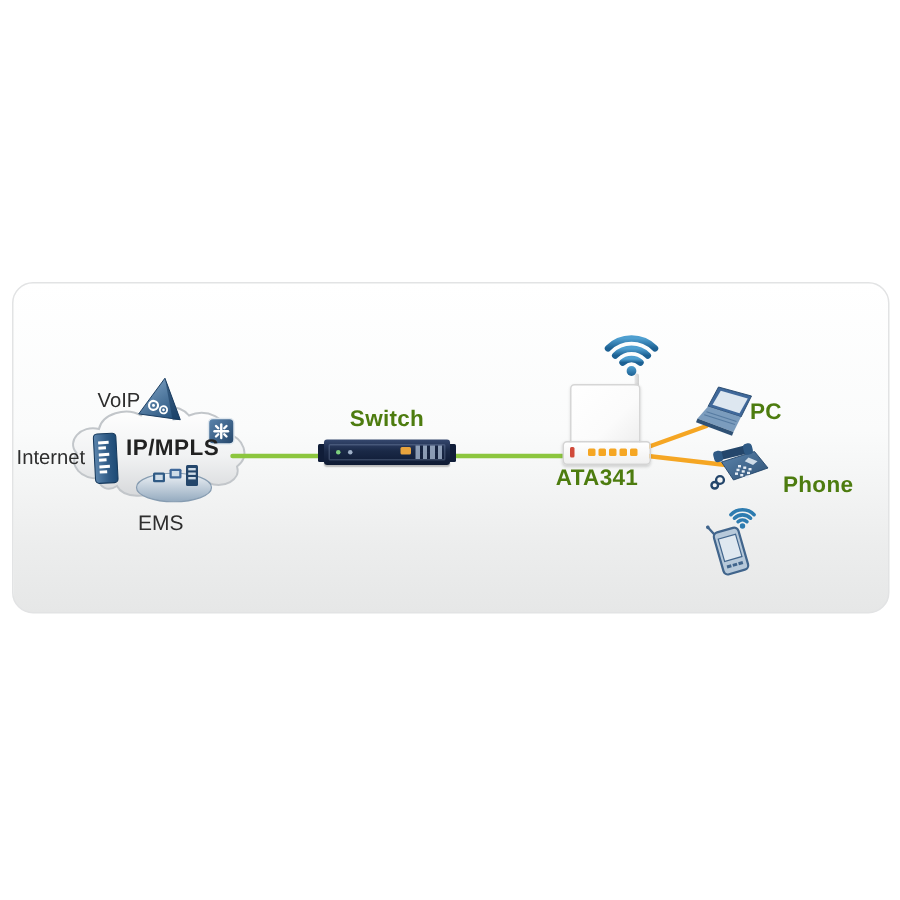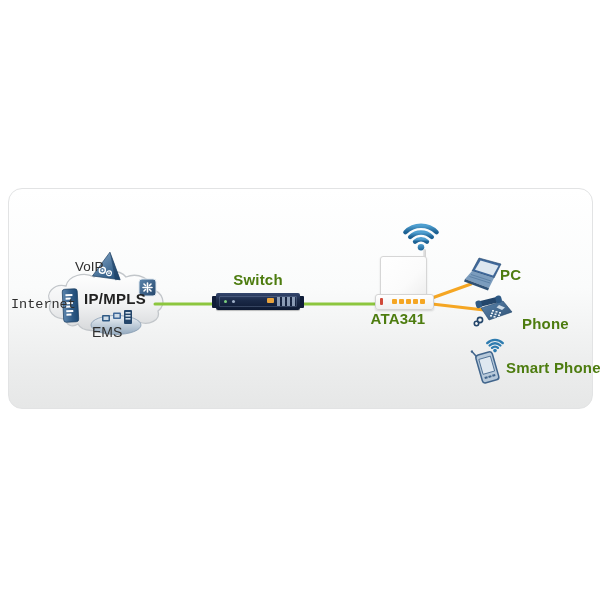--- a/index.html
+++ b/index.html
@@ -150,24 +150,24 @@
     <g stroke="#ffffff" stroke-width="1.6" stroke-linecap="round">
       <line x1="5" y1="9.5" x2="14" y2="9.5"></line>
         <line x1="9.5" y1="5" x2="9.5" y2="14"></line>
       <line x1="6" y1="6" x2="7.5" y2="7.5"></line>
         <line x1="13" y1="13" x2="11.5" y2="11.5"></line>
       <line x1="13" y1="6" x2="11.5" y2="7.5"></line>
         <line x1="6" y1="13" x2="7.5" y2="11.5"></line>
     </g>
   </svg>
 
-  <span class="cloud-label" style="left:65px;top:259px;margin-left:10px;">VoIP</span>
-  <span class="cloud-label" style="left:11px;top:297px;font-family:Liberation Mono, monospace;">Internet</span>
+  <span class="cloud-label" style="left:65px;top:259px;">VoIP</span>
+  <span class="cloud-label" style="left:11px;top:297px;">Internet</span>
   <span class="ipmpls-label" style="left:84px;top:290px;">IP/MPLS</span>
-  <span class="cloud-label" style="left:92px;top:324px;font-size:14px;">EMS</span>
+  <span class="cloud-label" style="left:92px;top:340px;font-size:14px;">EMS</span>
 
   <div class="node-label center" style="left:218px;top:271px;width:80px;">Switch</div>
   <div class="switch-dev">
     <div class="ear l"></div>
     <div class="ear r"></div>
     <div class="face"></div>
     <div class="logo"></div>
     <div class="ports"></div>
     <div class="led"></div>
   </div>
@@ -256,15 +256,14 @@
     <g transform="rotate(-16 17 22)">
       <line x1="10" y1="8" x2="7" y2="2" stroke="#41658c" stroke-width="1.6" stroke-linecap="round"></line>
       <circle cx="7" cy="2" r="1.2" fill="#41658c"></circle>
       <rect x="9" y="7" width="17" height="29" rx="3" fill="#b7c9da" stroke="#41658c" stroke-width="1.5"></rect>
       <rect x="11.5" y="11.5" width="12" height="15.5" fill="#dfe8f0" stroke="#41658c" stroke-width=".8"></rect>
       <rect x="12" y="30" width="3" height="2" fill="#41658c"></rect>
       <rect x="16" y="30" width="3" height="2" fill="#41658c"></rect>
       <rect x="20" y="30" width="3" height="2" fill="#41658c"></rect>
     </g>
   </svg>
-  <span class="node-label" style="left:506px;top:359px;">Smart Phone</span>
 
 </div>
 
 </body></html>

